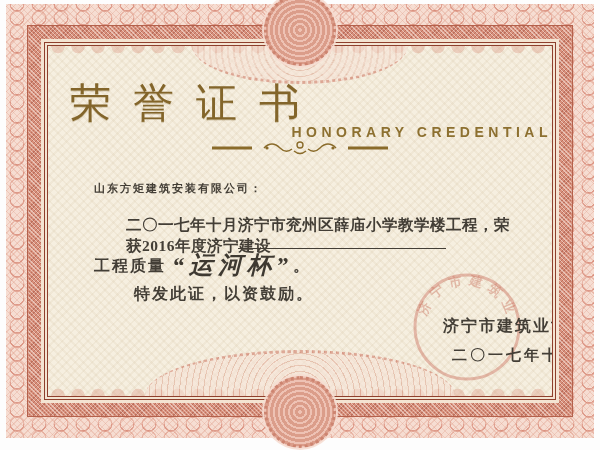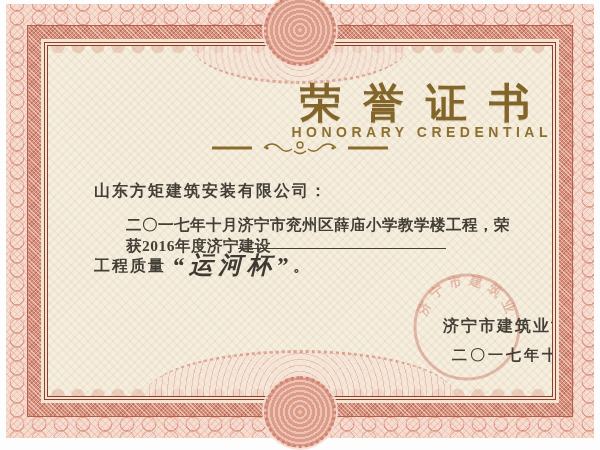--- a/index.html
+++ b/index.html
@@ -78,36 +78,36 @@
     background-size:20px 12px;
   }
   .wavestrip.bottom{
     bottom:0;
     background-image:radial-gradient(ellipse 11px 12px at 50% 100%, rgba(214,140,118,.33) 0 58%, transparent 64%);
     background-size:20px 12px;
   }
 
   
   .title{
-    position:absolute; top:30px; left:0; width:100%; text-align:right; z-index:2;
-    font-size:41px; font-weight:bold; color:#83652a;
+    position:absolute; top:30px; left:0; width:100%; text-align:left; z-index:2;
+    font-size:41px; font-weight:normal; color:#83652a;
     letter-spacing:22px; padding-left:22px;
     text-shadow:0 1px 0 rgba(120,90,30,.25);
   }
   .subtitle{
     position:absolute; top:78px; left:0; width:100%; text-align:right; z-index:2;
     font-family:"Liberation Sans","DejaVu Sans",sans-serif;
     font-size:14px; font-weight:bold; color:#8d7030;
     letter-spacing:4.5px; padding-left:4.5px;
   }
   .flourish{ position:absolute; top:93px; left:0; width:100%; text-align:center; z-index:2; }
 
   
   .bodytext{ position:absolute; z-index:2; color:#433e36; }
-  .line1{ top:135px; left:46px; font-size:16px; letter-spacing:2px; font-weight:bold; }
+  .line1{ top:135px; left:46px; font-size:11px; letter-spacing:2px; font-weight:bold; }
   .line2{ top:169px; left:78px; right:30px; font-size:15.5px; letter-spacing:0.5px; font-weight:bold; }
   .line2 .u{ border-bottom:1px solid #433e36; padding-bottom:15px; }
   .line3{ top:201px; left:46px; font-size:16px; letter-spacing:2px; font-weight:bold; }
   .award{
     font-size:24px; font-weight:bold; font-style:italic;
     letter-spacing:5px; position:relative; top:2px; color:#3e3931;
   }
   .line4{ top:238px; left:86px; font-size:16px; letter-spacing:2px; font-weight:bold; }
 
   
@@ -147,20 +147,21 @@
               <circle cx="123" cy="9" r="1.6" fill="#8a6b2a" stroke="none"></circle>
             </svg>
           </div>
 
           <div class="bodytext line1">山东方矩建筑安装有限公司：</div>
 
           <div class="bodytext line2"><span>二〇一七年十月</span><span class="u">济宁市兖州区薛庙小学教学楼</span><span>工程，荣获2016年度济宁建设</span></div>
 
           <div class="bodytext line3"><span>工程质量</span> <span class="award">“运河杯”</span><span>。</span></div>
 
+          <div class="bodytext line4">特发此证，以资鼓励。</div>
 
           <div class="seal">
             <svg width="118" height="118" viewBox="0 0 118 118">
               <defs>
                 <path id="sealArc" d="M 59 104 A 45 45 0 1 1 59.01 104" transform="rotate(-90 59 59)"></path>
                 <path id="sealArc2" d="M 17 59 A 42 42 0 0 1 101 59"></path>
               </defs>
               <circle cx="59" cy="59" r="52" fill="none" stroke="rgba(192,84,64,0.42)" stroke-width="3"></circle>
               <text font-size="13" fill="rgba(192,84,64,0.40)" font-weight="bold" letter-spacing="6">
                 <textPath href="#sealArc2" startOffset="8%">济宁市建筑业协会</textPath>

